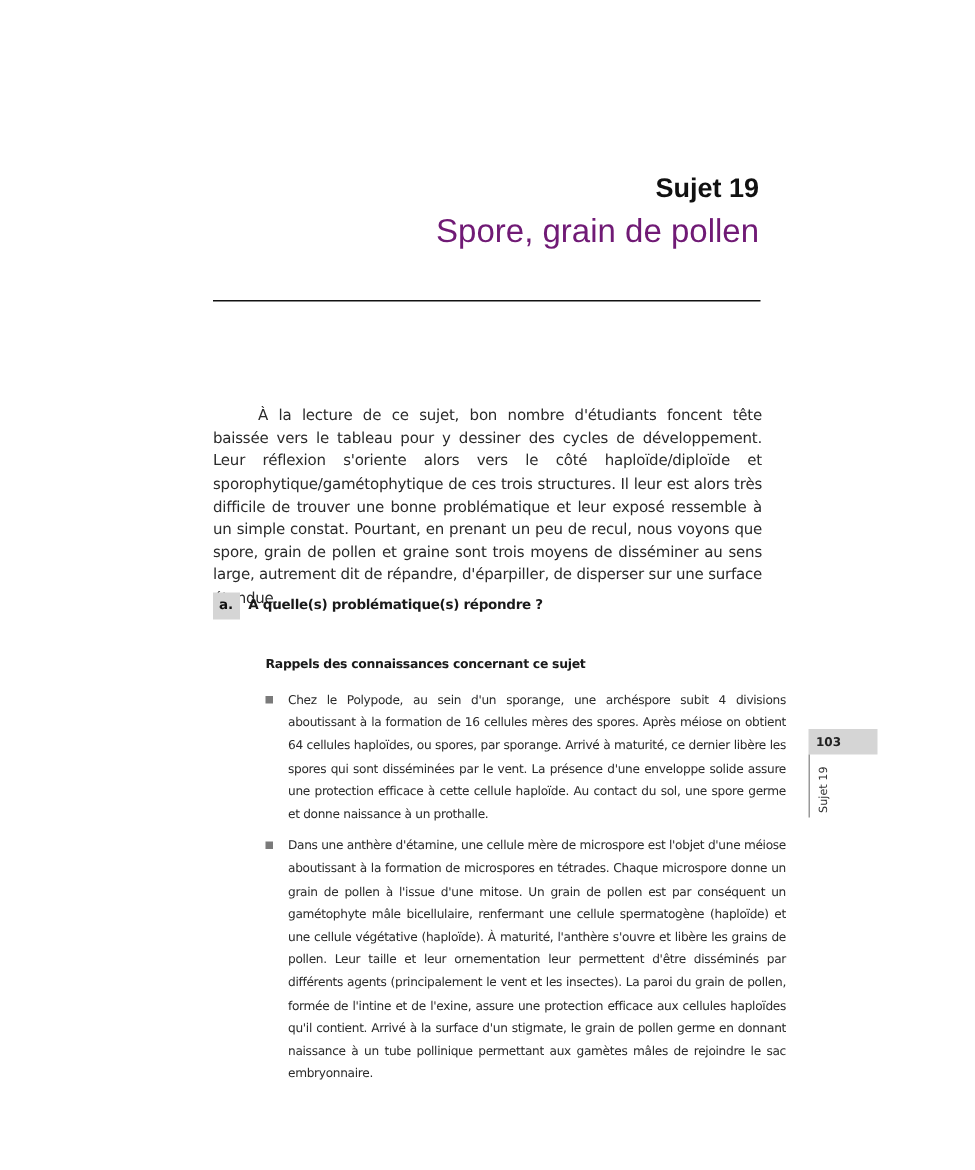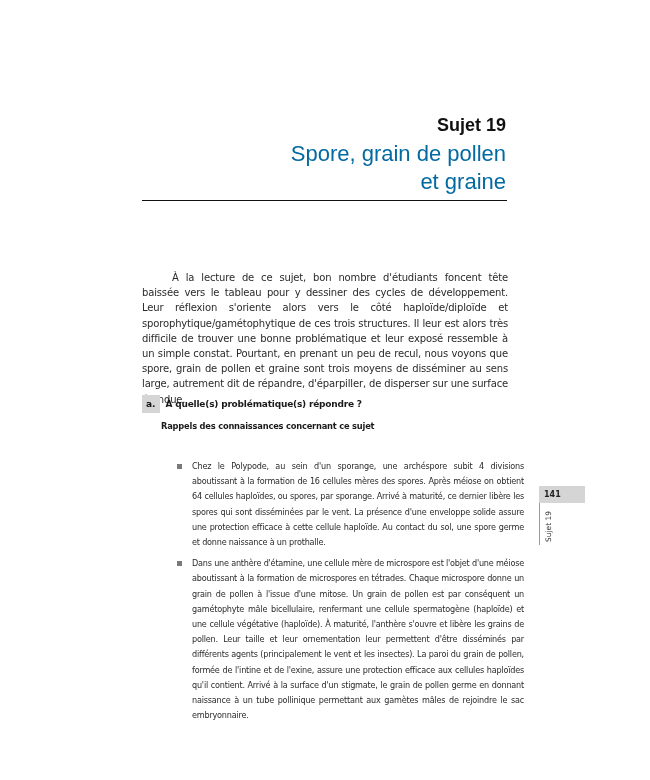--- a/index.html
+++ b/index.html
@@ -33,21 +33,21 @@
       font-size: 18px;
       line-height: 22px;
       color: #111;
       margin: 0;
     }
     .subject-title {
       font-family: "Liberation Sans", sans-serif;
       font-weight: normal;
       font-size: 22px;
       line-height: 28px;
-      color: #0369a1;
+      color: #701a75;
       margin: 4px 0 0 0;
     }
     .title-rule {
       position: absolute;
       left: 142px;
       top: 200px;
       width: 365px;
       height: 0;
       border-top: 1.2px solid #111;
     }
@@ -93,21 +93,21 @@
     }
     .subsection-title {
       position: absolute;
       left: 161px;
       top: 421px;
       font-family: "DejaVu Sans", sans-serif;
       font-weight: bold;
       font-size: 8.3px;
       color: #1a1a1a;
       letter-spacing: -0.2px;
-      margin: 0;
+      margin: 16px;
     }
     .bullets {
       position: absolute;
       left: 160px;
       top: 443px;
       width: 348px;
       margin: 16px;
       padding: 0;
       list-style: none;
     }
@@ -173,21 +173,20 @@
   </style>
 </head>
 <body>
 
 <div class="page">
 
   <div class="chapter-head">
     <p class="subject-number">Sujet 19</p>
     <h1 class="subject-title">
       <span>Spore, grain de pollen</span><br>
-      <span>et graine</span>
     </h1>
   </div>
 
   <div class="title-rule"></div>
 
   <p class="intro">À la lecture de ce sujet, bon nombre d'étudiants foncent tête baissée vers le tableau pour y dessiner des cycles de développement. Leur réflexion s'oriente alors vers le côté haploïde/diploïde et sporophytique/gamétophytique de ces trois structures. Il leur est alors très difficile de trouver une bonne problématique et leur exposé ressemble à un simple constat. Pourtant, en prenant un peu de recul, nous voyons que spore, grain de pollen et graine sont trois moyens de disséminer au sens large, autrement dit de répandre, d'éparpiller, de disperser sur une surface étendue.</p>
 
   <div class="section-head">
     <span class="section-badge">a.</span>
     <span class="section-title">À quelle(s) problématique(s) répondre ?</span>
@@ -200,18 +199,18 @@
       <span class="bullet-marker"></span>
       <span>Chez le Polypode, au sein d'un sporange, une archéspore subit 4 divisions aboutissant à la formation de 16 cellules mères des spores. Après méiose on obtient 64 cellules haploïdes, ou spores, par sporange. Arrivé à maturité, ce dernier libère les spores qui sont disséminées par le vent. La présence d'une enveloppe solide assure une protection efficace à cette cellule haploïde. Au contact du sol, une spore germe et donne naissance à un prothalle.</span>
     </li>
     <li class="bullet-item">
       <span class="bullet-marker"></span>
       <span>Dans une anthère d'étamine, une cellule mère de microspore est l'objet d'une méiose aboutissant à la formation de microspores en tétrades. Chaque microspore donne un grain de pollen à l'issue d'une mitose. Un grain de pollen est par conséquent un gamétophyte mâle bicellulaire, renfermant une cellule spermatogène (haploïde) et une cellule végétative (haploïde). À maturité, l'anthère s'ouvre et libère les grains de pollen. Leur taille et leur ornementation leur permettent d'être disséminés par différents agents (principalement le vent et les insectes). La paroi du grain de pollen, formée de l'intine et de l'exine, assure une protection efficace aux cellules haploïdes qu'il contient. Arrivé à la surface d'un stigmate, le grain de pollen germe en donnant naissance à un tube pollinique permettant aux gamètes mâles de rejoindre le sac embryonnaire.</span>
     </li>
   </ul>
 
   <div class="side-tab">
-    <span class="page-number">141</span>
+    <span class="page-number">103</span>
   </div>
   <div class="side-rule"></div>
   <div class="side-label">Sujet 19</div>
 
 </div>
 
 </body></html>

